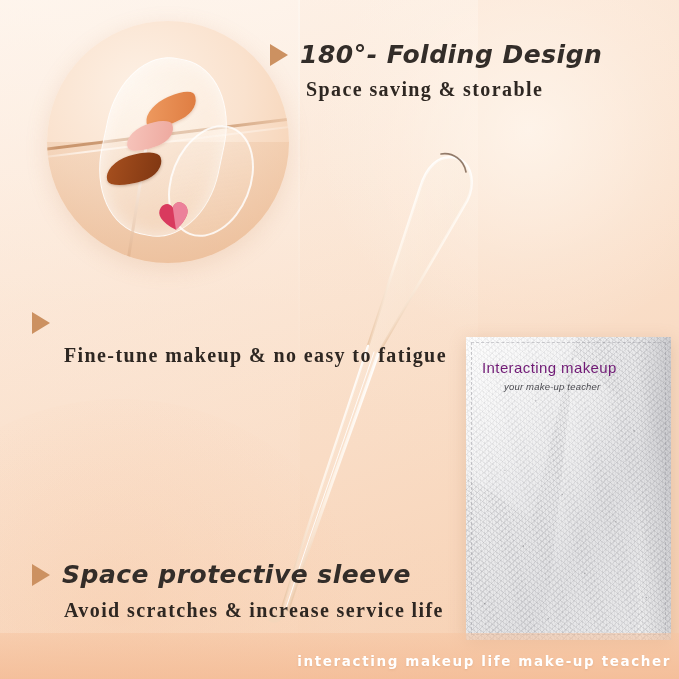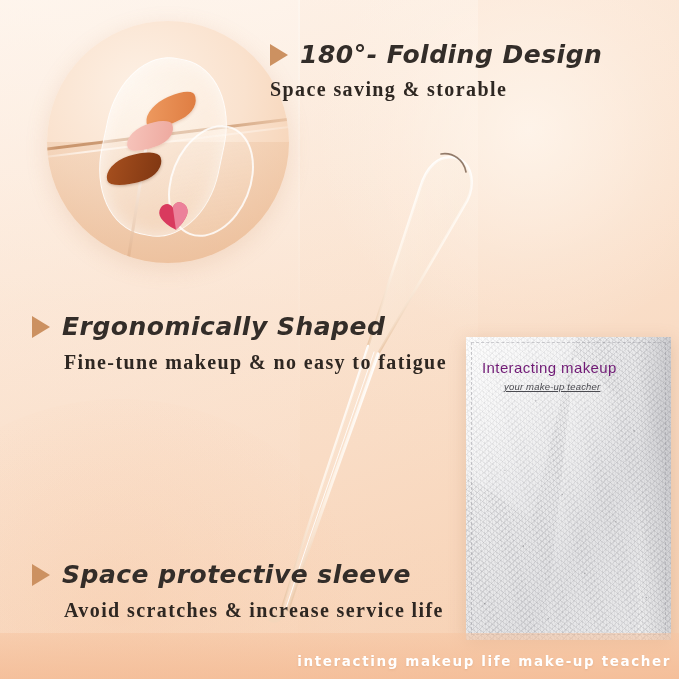--- a/index.html
+++ b/index.html
@@ -111,21 +111,21 @@
     font-size:25px;letter-spacing:0.5px;color:#332d29;
     white-space:nowrap;
   }
   .f-sub{
     font-family:"Liberation Serif",serif;
     font-weight:bold;font-size:20px;letter-spacing:1.4px;color:#2e2722;
     white-space:nowrap;
   }
 
   #feat-folding{left:270px;top:40px;}
-  #feat-folding .f-sub{margin-top:9px;}
+  #feat-folding .f-sub{margin-left:36px;margin-top:9px;}
 
   #feat-ergo{left:32px;top:312px;}
   #feat-ergo .f-sub{margin-left:32px;margin-top:10px;}
 
   #feat-felt{left:32px;top:560px;}
   #feat-felt .f-sub{margin-left:32px;margin-top:10px;}
 
   
   .pouch{
     position:absolute;left:466px;top:337px;width:205px;height:303px;
@@ -176,21 +176,21 @@
     position:absolute;left:16px;top:22px;width:160px;text-align:left;
   }
   .pouch-brand{
     font-family:"Liberation Sans",sans-serif;
     font-size:15px;color:#701a75;letter-spacing:0.4px;
     white-space:nowrap;
   }
   .pouch-tag{
     font-family:"Liberation Sans",sans-serif;
     font-style:italic;font-size:9.5px;color:#4a4a50;letter-spacing:0.2px;
-    margin-top:5px;margin-left:22px;white-space:nowrap;text-decoration:underline;
+    margin-top:5px;margin-left:22px;white-space:nowrap;
   }
 
   
   .footer-strip{
     position:absolute;left:0;bottom:0;width:679px;height:46px;
     background:linear-gradient(180deg,rgba(246,197,162,0.55),rgba(244,188,150,0.85));
   }
   .footer-text{
     position:absolute;right:8px;bottom:10px;
     font-family:"DejaVu Sans",sans-serif;
@@ -258,21 +258,20 @@
     <div class="f-row">
       <span class="tri"></span>
       <span class="f-title">180°- Folding Design</span>
     </div>
     <div class="f-sub">Space saving &amp; storable</div>
   </div>
 
   <div class="feature" id="feat-ergo">
     <div class="f-row">
       <span class="tri"></span>
-      <span class="f-title">Ergonomically Shaped</span>
     </div>
     <div class="f-sub">Fine-tune makeup &amp; no easy to fatigue</div>
   </div>
 
   <div class="feature" id="feat-felt">
     <div class="f-row">
       <span class="tri"></span>
       <span class="f-title">Space protective sleeve</span>
     </div>
     <div class="f-sub">Avoid scratches &amp; increase service life</div>

